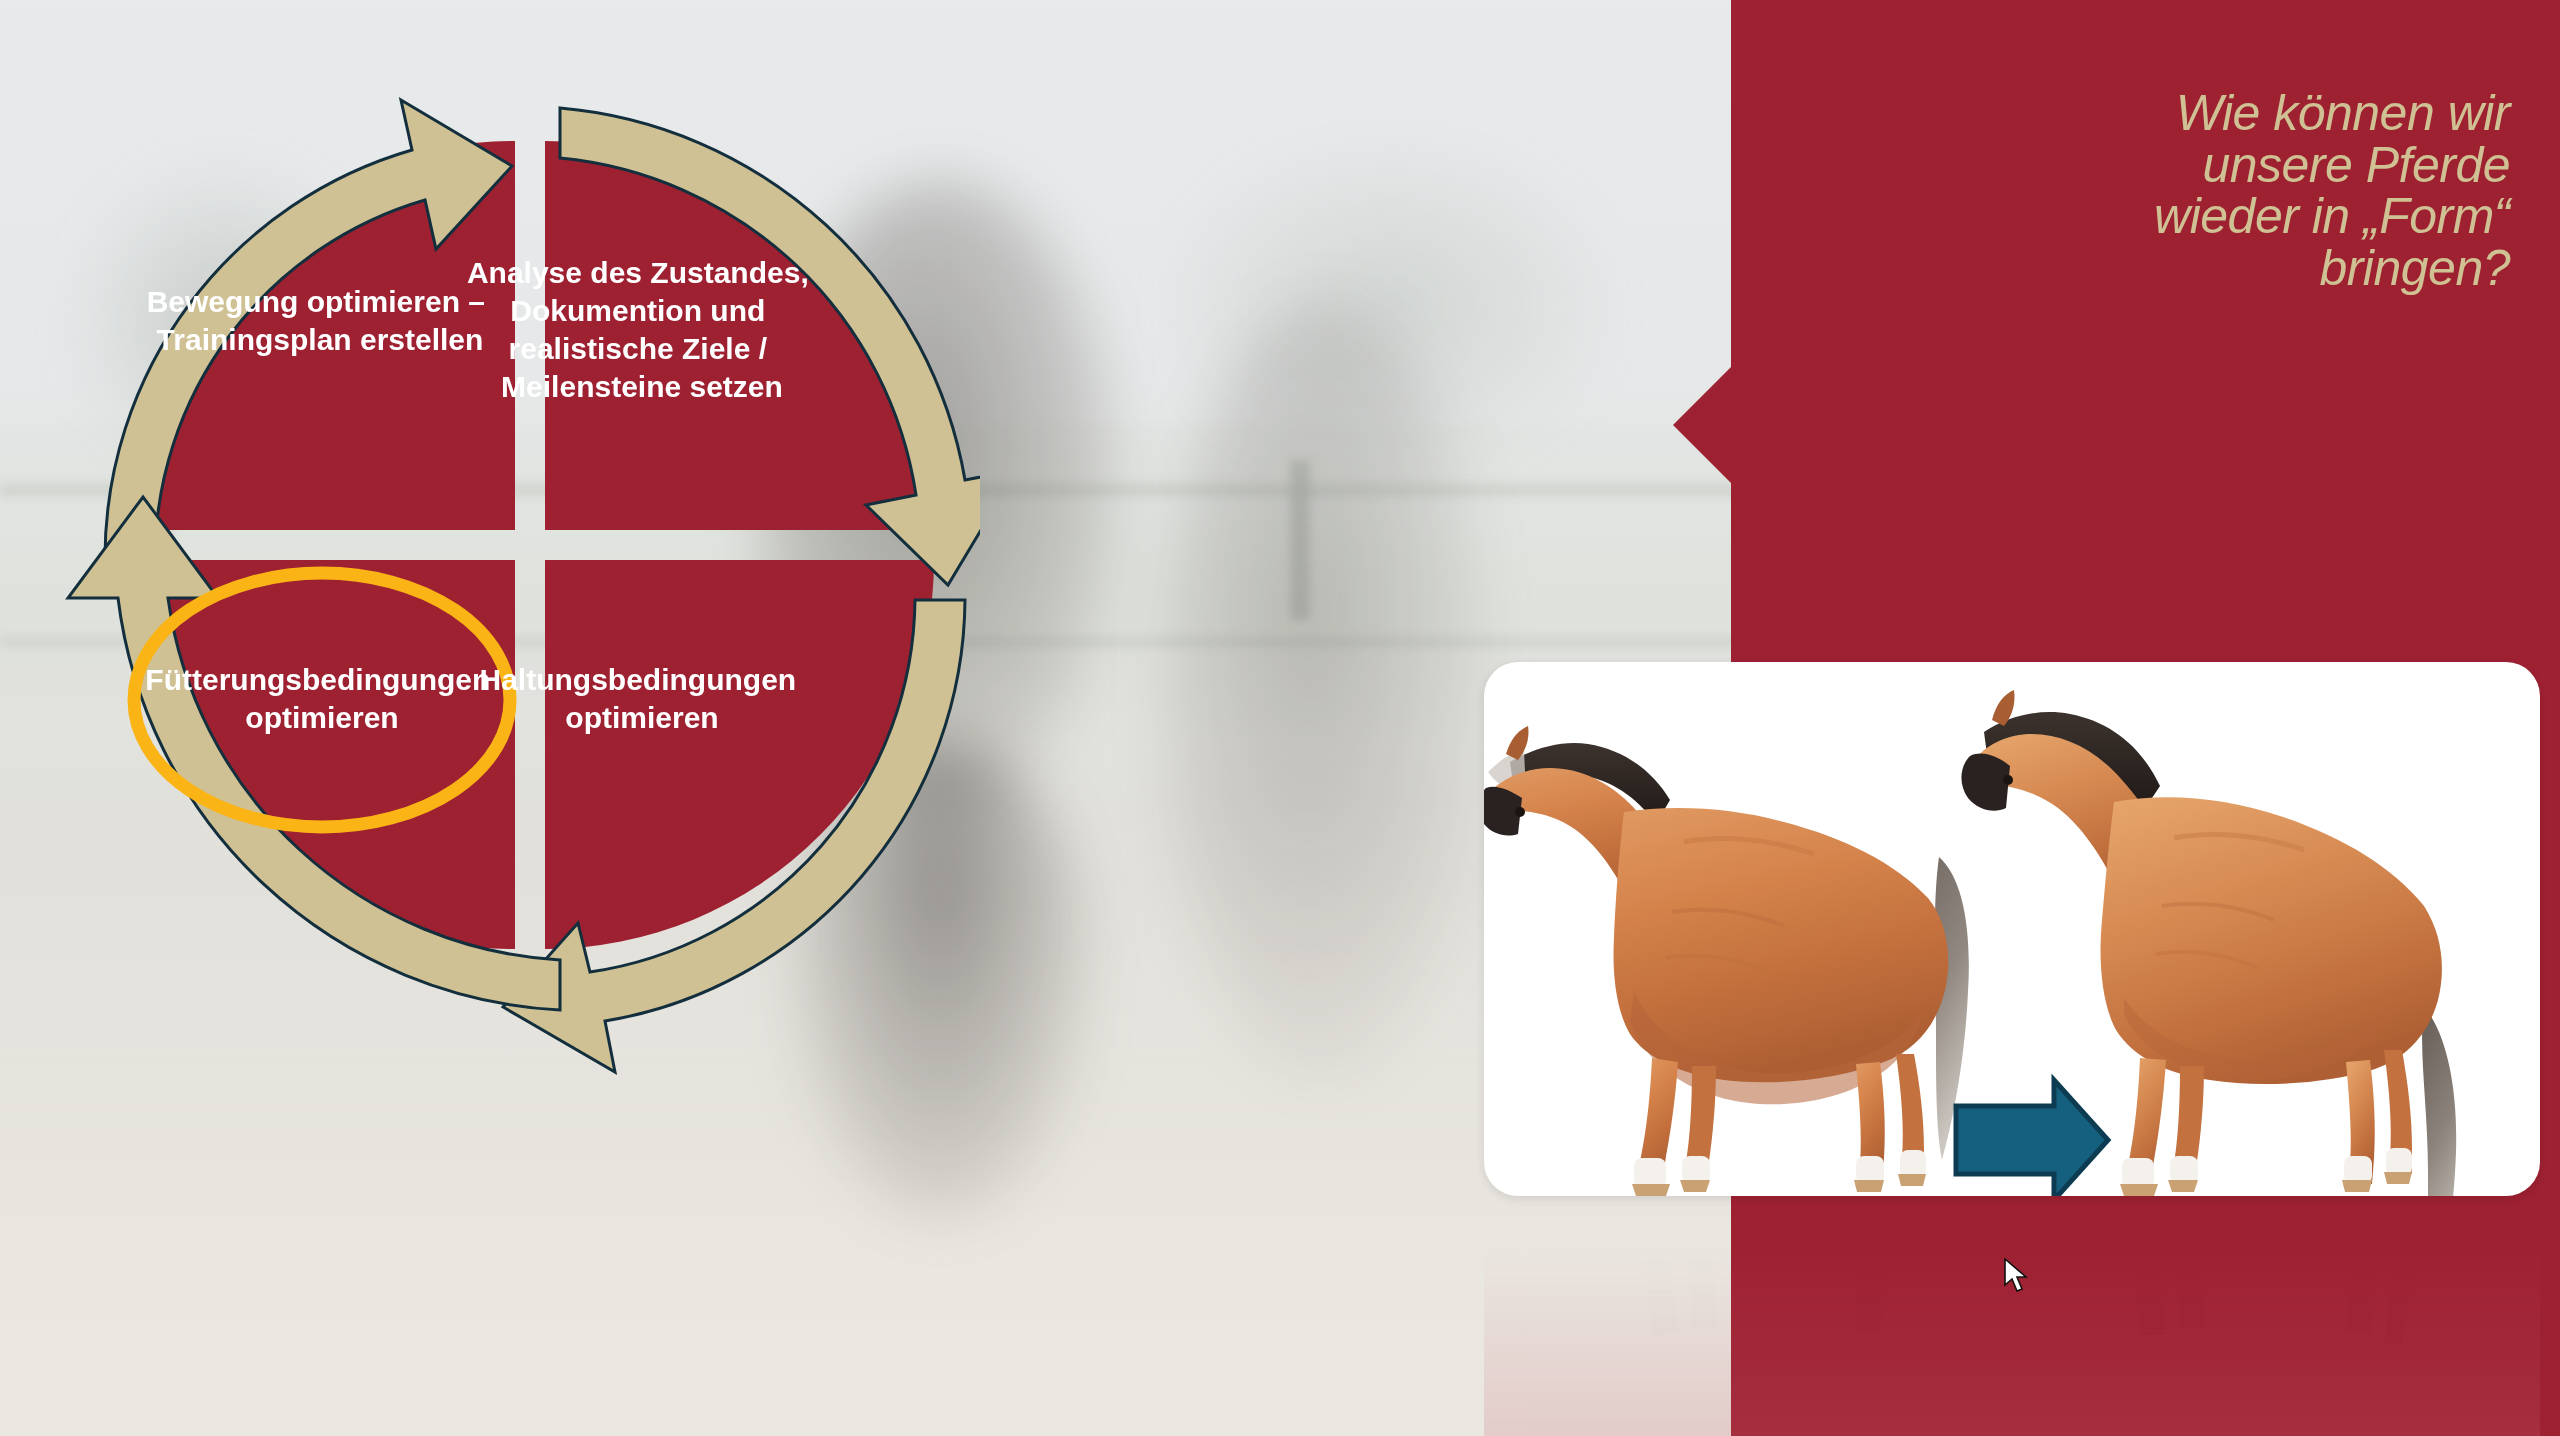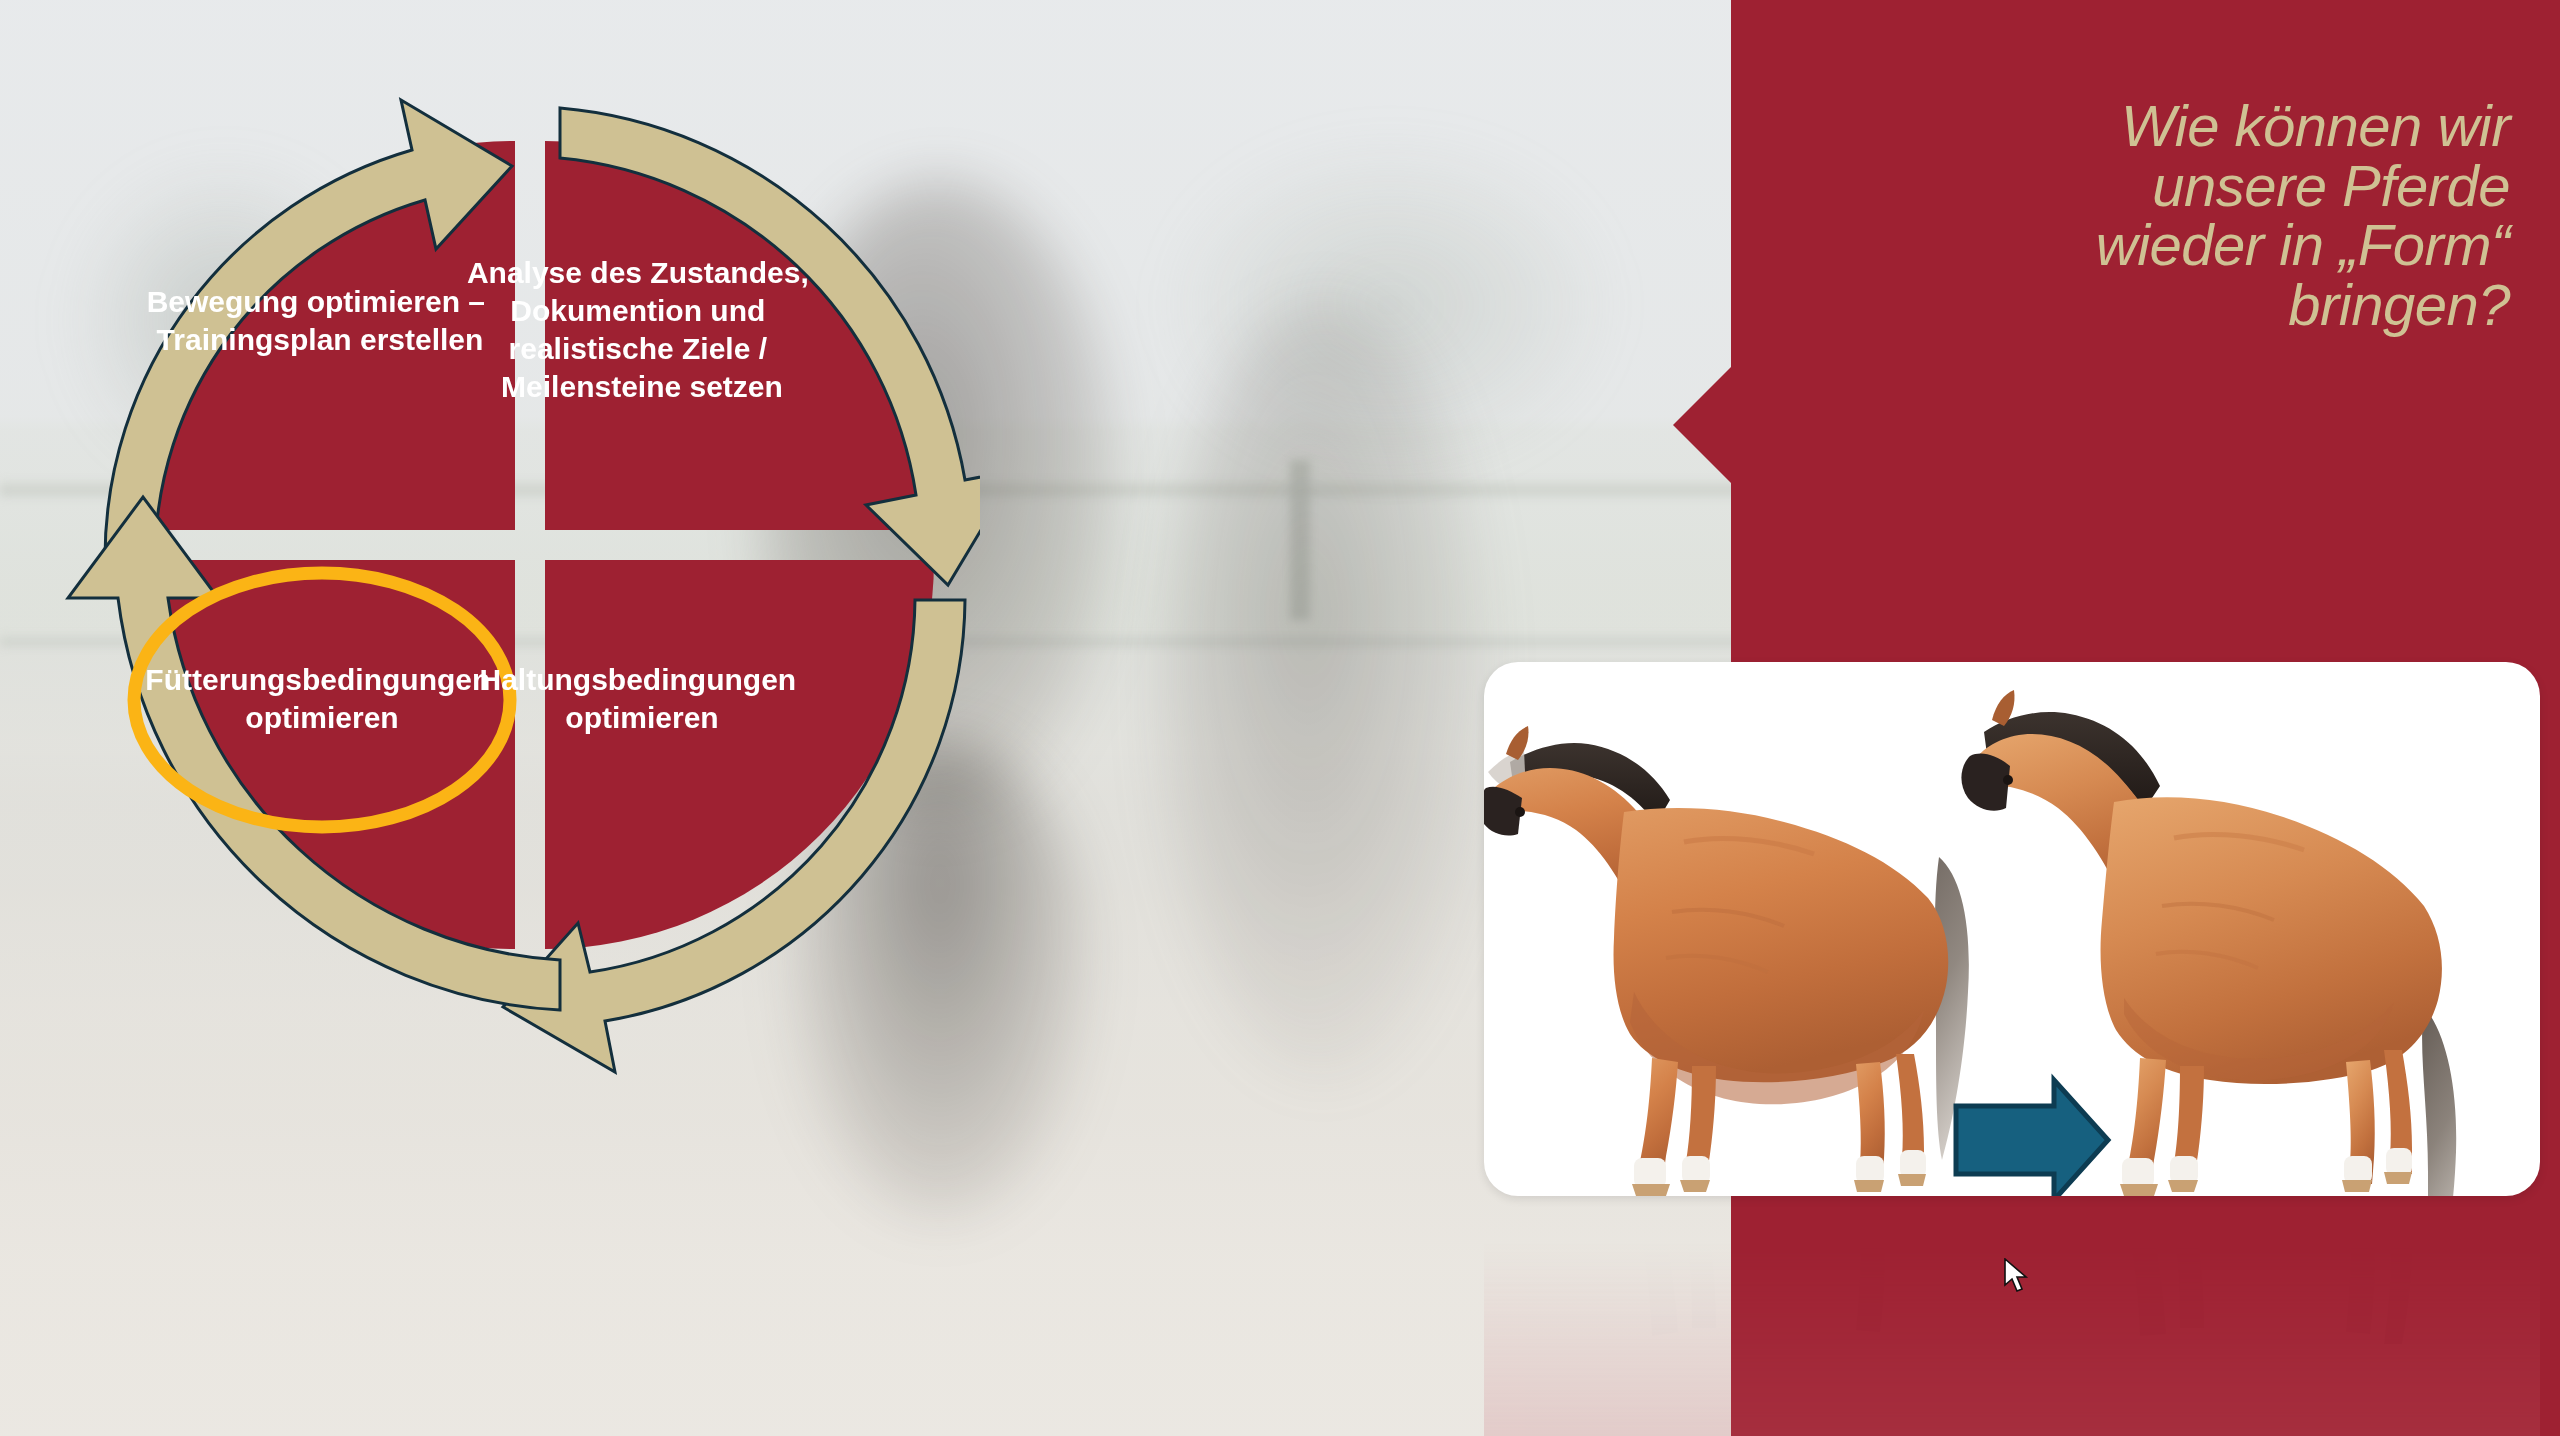--- a/index.html
+++ b/index.html
@@ -88,26 +88,26 @@
   }
   .notch{
     position:absolute;
     left:1673px; top:367px;
     width:58px; height:116px;
   }
   .notch svg{ display:block; }
 
   .panel-title{
     position:absolute;
-    left:1790px; top:96px; width:720px;
+    left:1790px; top:88px; width:720px;
     text-align:right;
     color:#CFC193;
     font-style:italic;
     font-weight:400;
-    font-size:58px;
+    font-size:50px;
     line-height:1.03;
     letter-spacing:-0.5px;
     white-space:pre-line;
   }
 
   
   .horse-card{
     position:absolute;
     left:1484px; top:662px;
     width:1056px; height:534px;

